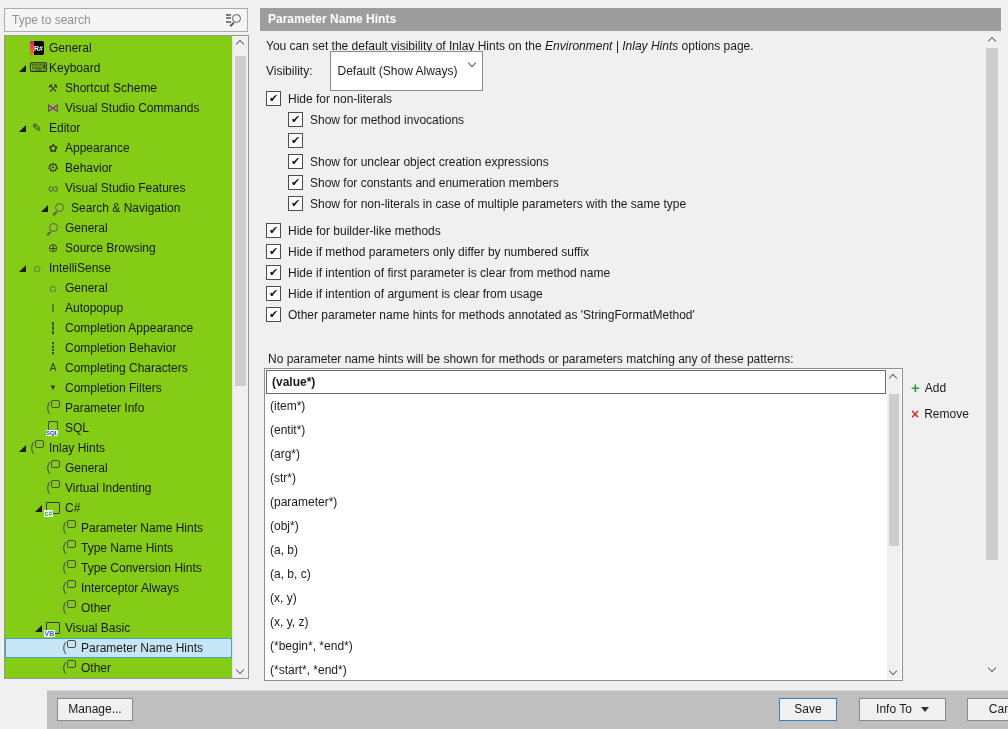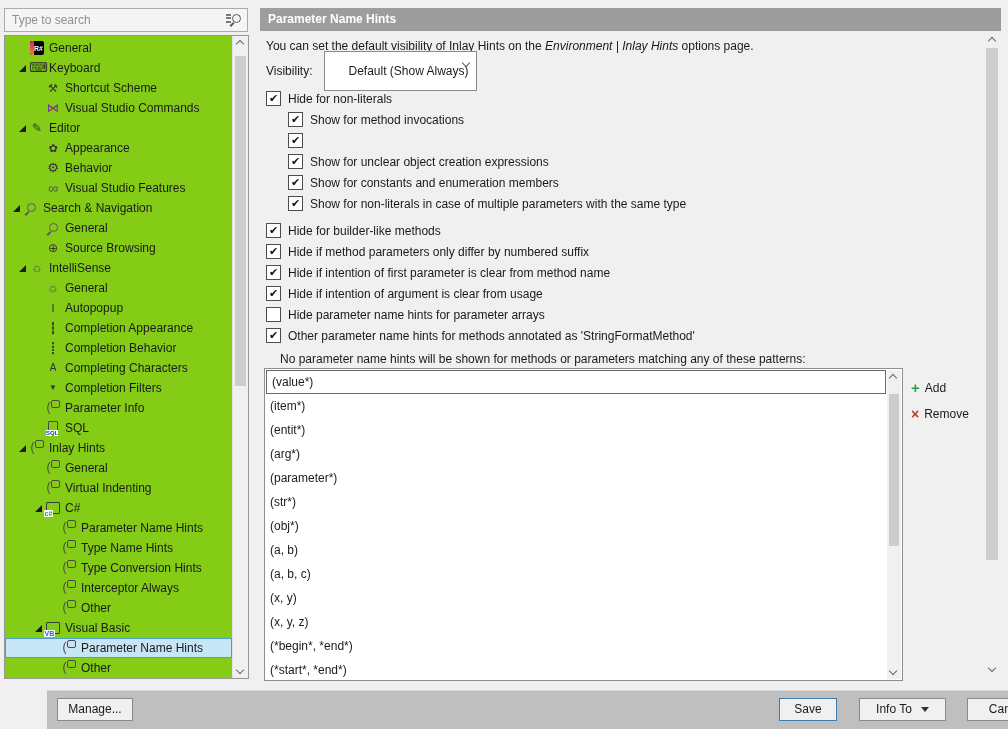--- a/index.html
+++ b/index.html
@@ -56,41 +56,41 @@
   .chev.up{transform:rotate(45deg);}
   .chev.down{transform:rotate(225deg);}
   
   .panel-header{
     position:absolute;left:260px;top:8px;width:741px;height:23px;background:#9d9d9d;
     color:#fff;font-weight:bold;line-height:23px;padding-left:8px;box-sizing:border-box;
   }
   .intro{position:absolute;left:266px;top:39px;}
   .intro em{font-style:italic;}
   .vis-row{position:absolute;left:266px;top:59px;height:23px;display:flex;align-items:center;}
-  .vis-label{margin-right:12px;}
+  .vis-label{margin-right:18px;}
   .select{
     width:153px;height:40px;background:#fff;border:1px solid #8a8a8a;box-sizing:border-box;
-    display:flex;align-items:center;padding-left:23px;position:relative;cursor:default;
+    display:flex;align-items:center;padding-left:6px;position:relative;cursor:default;
   }
   .select .sel-arrow{position:absolute;right:7px;top:8px;width:5px;height:5px;border-left:1.5px solid #5a5a5a;border-top:1.5px solid #5a5a5a;transform:rotate(225deg);}
   
   .cb-list{position:absolute;left:266px;top:88px;width:710px;}
   .cbrow{display:flex;align-items:center;height:21px;}
   .cbrow.gap{margin-top:6px;}
   .cbrow.ind1{margin-left:22px;}
   .cb{flex:0 0 13px;width:13px;height:13px;border:1px solid #4d4d4d;background:#fff;box-sizing:content-box;
       font-size:11px;line-height:13px;text-align:center;color:#121212;margin-right:7px;}
   
-  .patterns-label{position:absolute;left:280px;top:352px;}
+  .patterns-label{position:absolute;left:268px;top:352px;}
   .pattern-list{
     position:absolute;left:264px;top:368px;width:639px;height:313px;background:#fff;
     border:1px solid #8f8f8f;box-sizing:border-box;overflow:hidden;
   }
   .prow{height:24px;line-height:24px;padding-left:5px;white-space:nowrap;}
-  .prow-edit{border:1px solid #686868;margin:1px 16px 0 1px;height:22px;line-height:22px;background:#fff;}
+  .prow-edit{border:1px solid #686868;margin:1px 16px 0 1px;height:22px;line-height:22px;background:#fff;font-weight:bold;}
   .plist-vbar{right:1px;top:1px;bottom:1px;width:14px;}
   
   .side-actions{position:absolute;left:911px;top:378px;width:90px;}
   .alink{display:flex;align-items:center;height:20px;margin-bottom:6px;cursor:default;}
   .alink .plus{color:#2e9e3e;font-weight:bold;font-size:15px;margin-right:5px;line-height:14px;}
   .alink .cross{color:#c43b2a;font-weight:bold;font-size:14px;margin-right:5px;line-height:14px;}
   
   .panel-vbar{left:984px;top:32px;width:16px;height:645px;}
   
   .footer{position:absolute;left:0;top:690px;width:1008px;height:39px;background:#bfbfbf;border-top:1px solid #d9d9d9;margin-left:47px;}
@@ -156,21 +156,21 @@
       <div class="trow" style="padding-left: 26px;">
         <span class="arrow-slot"></span>
         <span class="ticon" style="color: rgb(51, 51, 51); font-size: 13px;">⚙</span>
         <span class="tlabel">Behavior</span>
       </div>
       <div class="trow" style="padding-left: 26px;">
         <span class="arrow-slot"></span>
         <span class="ticon" style="color: rgb(85, 85, 85); font-size: 14px;">∞</span>
         <span class="tlabel">Visual Studio Features</span>
       </div>
-      <div class="trow" style="padding-left: 4px;">
+      <div class="trow" style="padding-left: 24px; margin-left: 8px;">
         <span class="arrow-slot">
           <span class="exp-arrow"></span>
         </span>
         <span class="ticon"><span class="mag"></span></span>
         <span class="tlabel">Search &amp; Navigation</span>
       </div>
       <div class="trow" style="padding-left: 26px;">
         <span class="arrow-slot"></span>
         <span class="ticon"><span class="mag"></span></span>
         <span class="tlabel">General</span>
@@ -356,41 +356,37 @@
       <span class="cb">✔</span>
       <span>Hide if method parameters only differ by numbered suffix</span>
     </div>
     <div class="cbrow">
       <span class="cb">✔</span>
       <span>Hide if intention of first parameter is clear from method name</span>
     </div>
     <div class="cbrow">
       <span class="cb">✔</span>
       <span>Hide if intention of argument is clear from usage</span>
-    </div>
-    <div class="cbrow">
-      <span class="cb"></span>
-      <span>Hide parameter name hints for parameter arrays</span>
     </div>
     <div class="cbrow">
       <span class="cb">✔</span>
       <span>Other parameter name hints for methods annotated as 'StringFormatMethod'</span>
     </div>
   </div>
 
 <div class="patterns-label">No parameter name hints will be shown for methods or parameters matching any of these patterns:</div>
 
 <div class="pattern-list">
   <div id="pattern-rows">
       <div class="prow prow-edit">(value*)</div>
       <div class="prow">(item*)</div>
       <div class="prow">(entit*)</div>
       <div class="prow">(arg*)</div>
+      <div class="prow">(str*)</div>
       <div class="prow">(parameter*)</div>
-      <div class="prow">(str*)</div>
       <div class="prow">(obj*)</div>
       <div class="prow">(a, b)</div>
       <div class="prow">(a, b, c)</div>
       <div class="prow">(x, y)</div>
       <div class="prow">(x, y, z)</div>
       <div class="prow">(*begin*, *end*)</div>
       <div class="prow">(*start*, *end*)</div>
     </div>
   <div class="vbar plist-vbar">
     <span class="chev up" style="top:5px;left:3px"></span>

